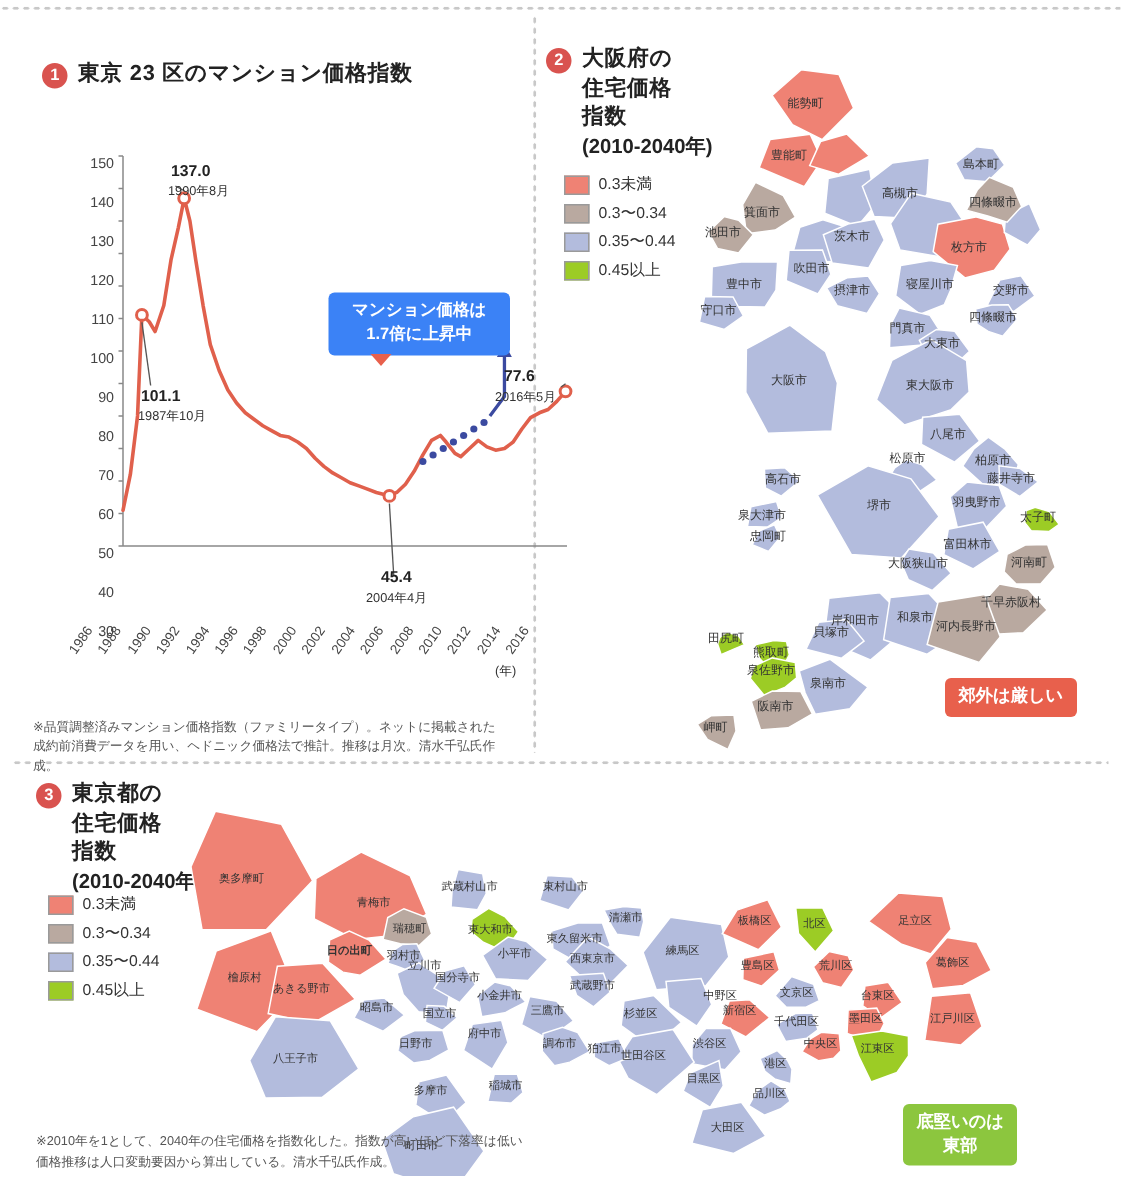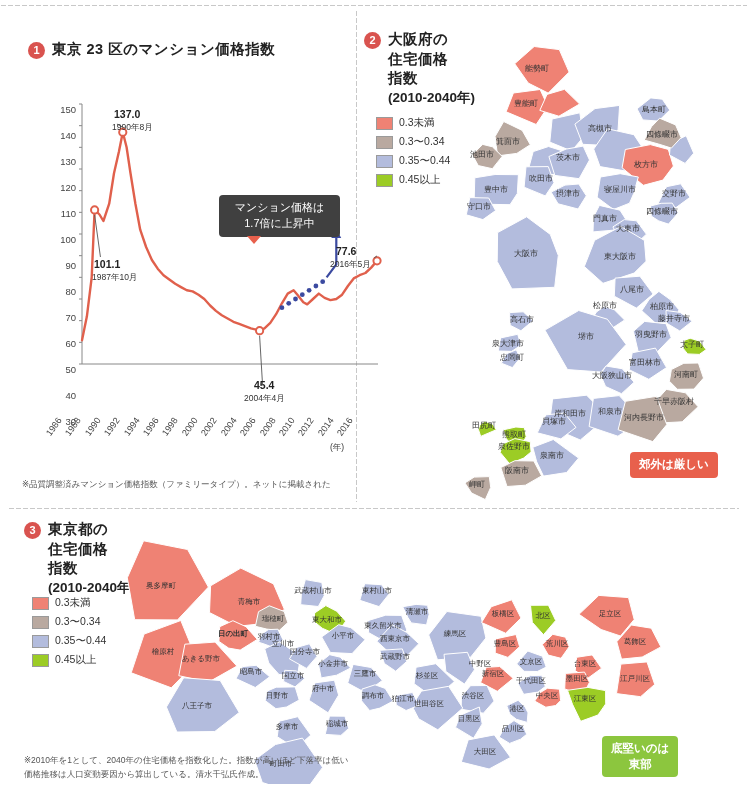--- a/index.html
+++ b/index.html
@@ -41,22 +41,22 @@
 
   
   #chart-panel{left:10px;top:10px;width:345px;height:500px;}
   .chart-area{position:absolute;left:8px;top:42px;width:330px;height:380px;margin-left:36px;}
   .axis-label{position:absolute;font-size:9.5px;color:#444;text-align:right;width:22px;}
   .xtick{position:absolute;font-size:9px;color:#444;transform:rotate(-55deg);transform-origin:left top;white-space:nowrap;}
   .note{
     position:absolute;font-size:8.5px;line-height:1.5;color:#555;
   }
   .callout{
-    position:absolute;background:#404040;color:#fff;border-radius:4px;
-    font-size:11px;font-weight:normal;text-align:center;line-height:1.45;
+    position:absolute;background:#3b82f6;color:#fff;border-radius:4px;
+    font-size:11px;font-weight:bold;text-align:center;line-height:1.45;
     padding:5px 8px;
   }
   .callout.arrow-down::after{
     content:"";position:absolute;left:28px;bottom:-7px;
     border-left:7px solid transparent;border-right:7px solid transparent;
     border-top:8px solid #e8604c;
   }
   .dlabel{position:absolute;font-size:10.5px;font-weight:bold;color:#222;white-space:nowrap;}
   .dsub{position:absolute;font-size:8.5px;color:#333;white-space:nowrap;}
 
@@ -172,20 +172,21 @@
       <div class="xtick" style="left: 239.508px; top: 2px;">2008</div>
       <div class="xtick" style="left: 258.918px; top: 2px;">2010</div>
       <div class="xtick" style="left: 278.328px; top: 2px;">2012</div>
       <div class="xtick" style="left: 297.738px; top: 2px;">2014</div>
       <div class="xtick" style="left: 317.148px; top: 2px;">2016</div>
     </div>
   <div class="dsub" style="left:320px;top:432px;">(年)</div>
 
   <div class="note" style="left:12px;top:468px;width:320px;">
       <div>※品質調整済みマンション価格指数（ファミリータイプ）。ネットに掲載された</div>
+      <div>成約前消費データを用い、ヘドニック価格法で推計。推移は月次。清水千弘氏作成。</div>
     </div>
 </div>
 
 <div class="panel" style="left:362px;top:12px;width:380px;height:492px;">
   <div class="sec-head" style="margin-left:2px;margin-top:18px;">
     <div class="num-badge">2</div>
     <div>
       <div class="sec-title">大阪府の</div>
       <div class="sec-title">住宅価格</div>
       <div class="sec-title">指数</div>

